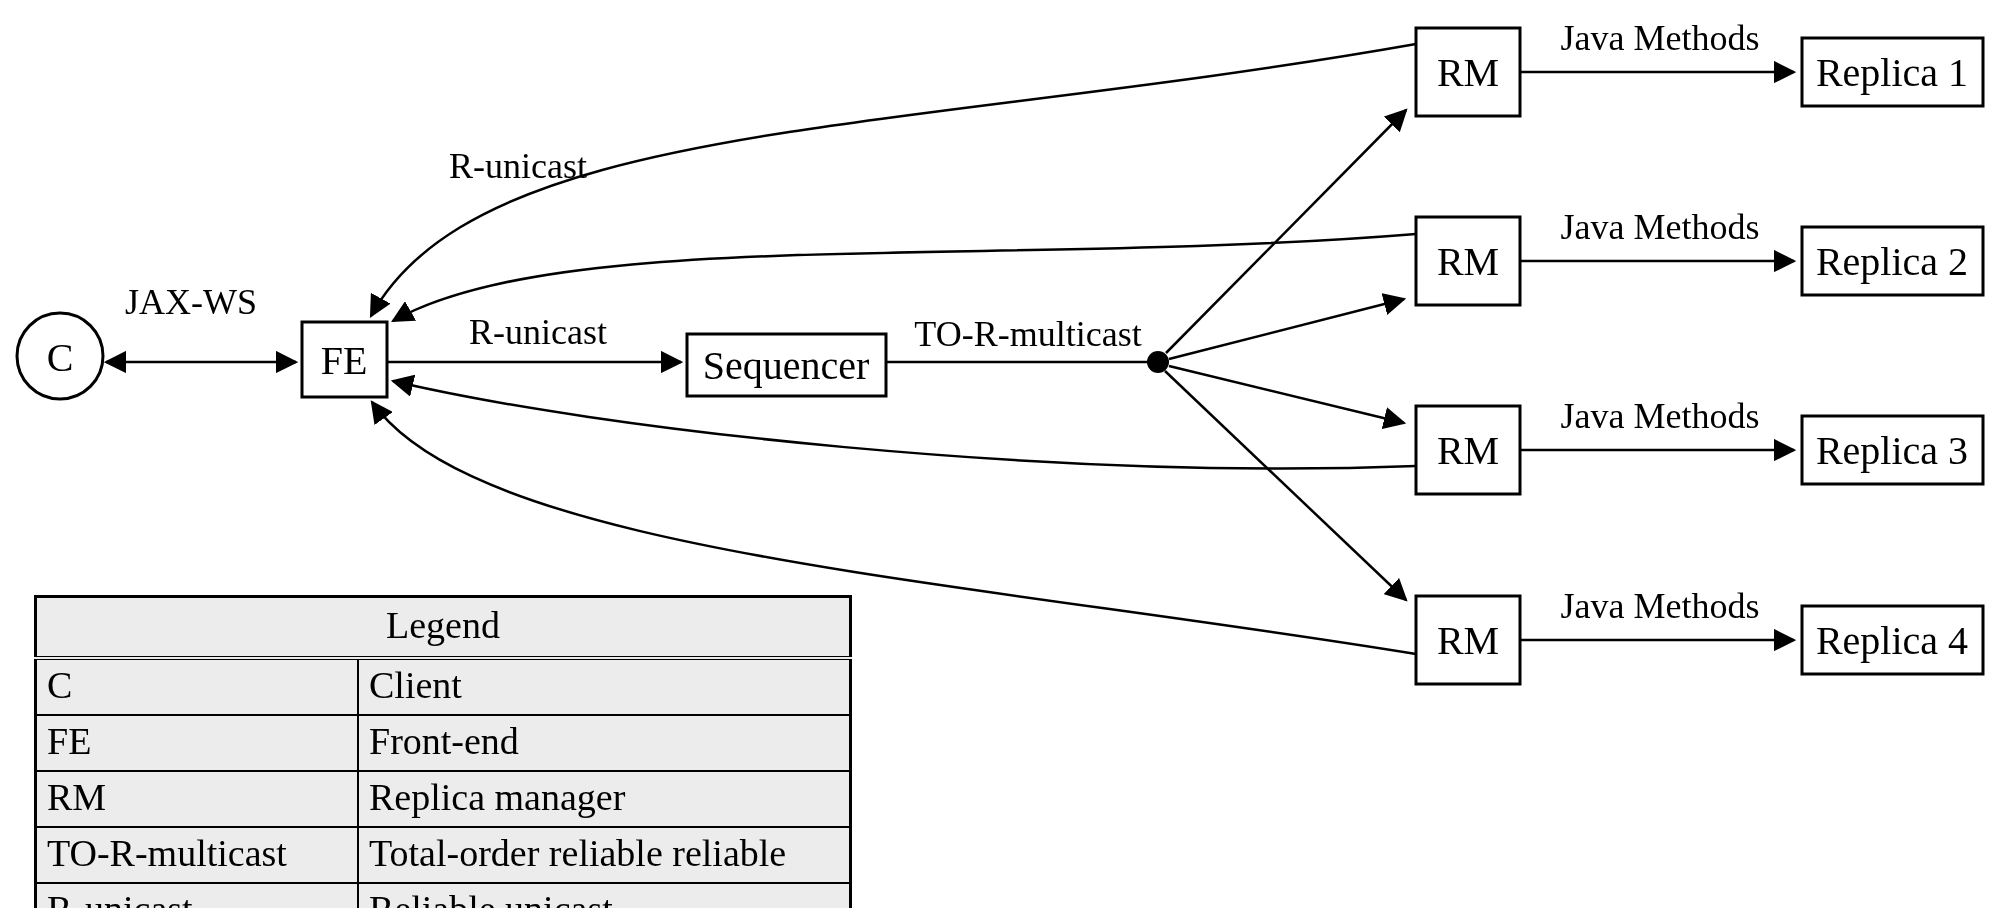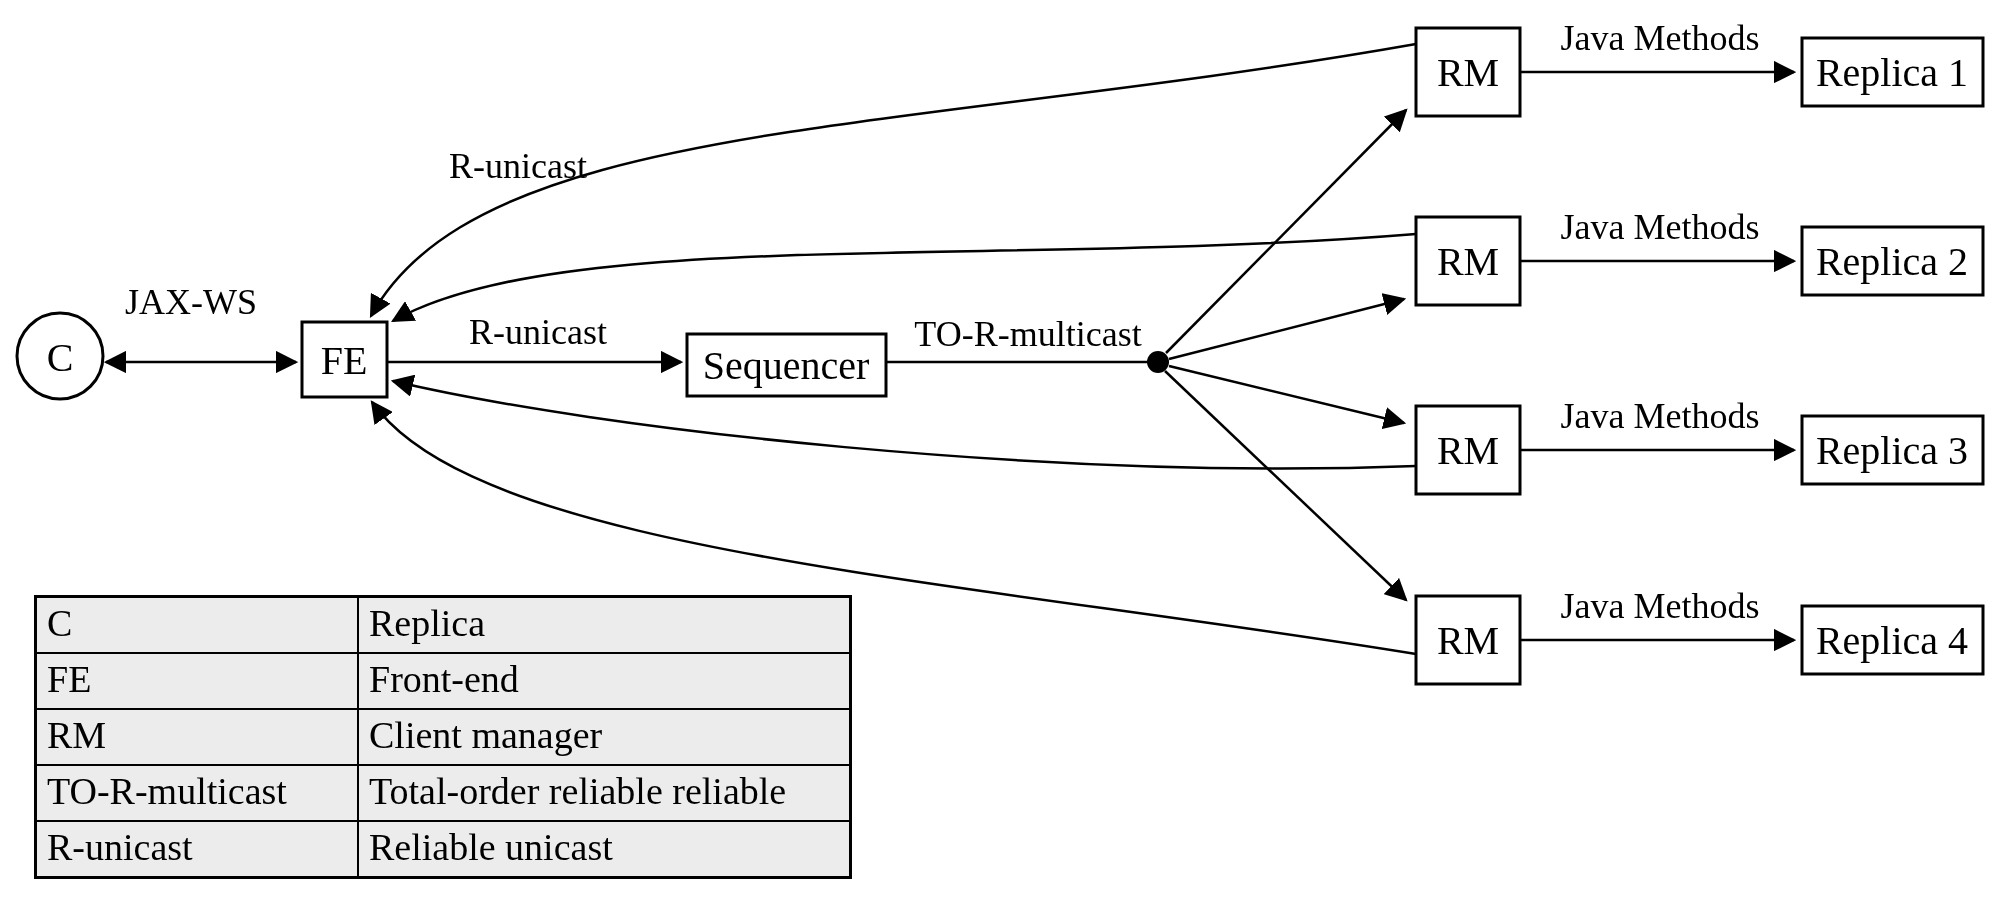--- a/index.html
+++ b/index.html
@@ -135,31 +135,34 @@
     <text class="edge-label" x="1028" y="346" text-anchor="middle">TO-R-multicast</text>
 
     <text class="edge-label" x="1660" y="50" text-anchor="middle">Java Methods</text>
     <text class="edge-label" x="1660" y="239" text-anchor="middle">Java Methods</text>
     <text class="edge-label" x="1660" y="428" text-anchor="middle">Java Methods</text>
     <text class="edge-label" x="1660" y="618" text-anchor="middle">Java Methods</text>
   </svg>
 
   <table class="legend">
     <tbody>
+        <tr>
+      <th colspan="2">Legend</th>
+    </tr>
     <tr>
       <td class="term">C</td>
-      <td>Replica</td>
+      <td>Client</td>
     </tr>
     <tr>
       <td class="term">FE</td>
       <td>Front-end</td>
     </tr>
     <tr>
       <td class="term">RM</td>
-      <td>Client manager</td>
+      <td>Replica manager</td>
     </tr>
     <tr>
       <td class="term">TO-R-multicast</td>
       <td>Total-order reliable reliable</td>
     </tr>
     <tr>
       <td class="term">R-unicast</td>
       <td>Reliable unicast</td>
     </tr>
   </tbody>

